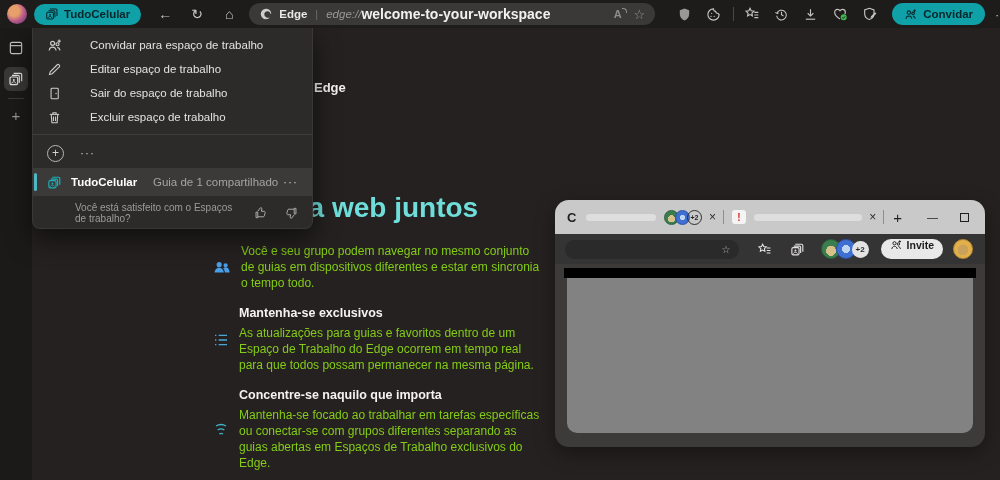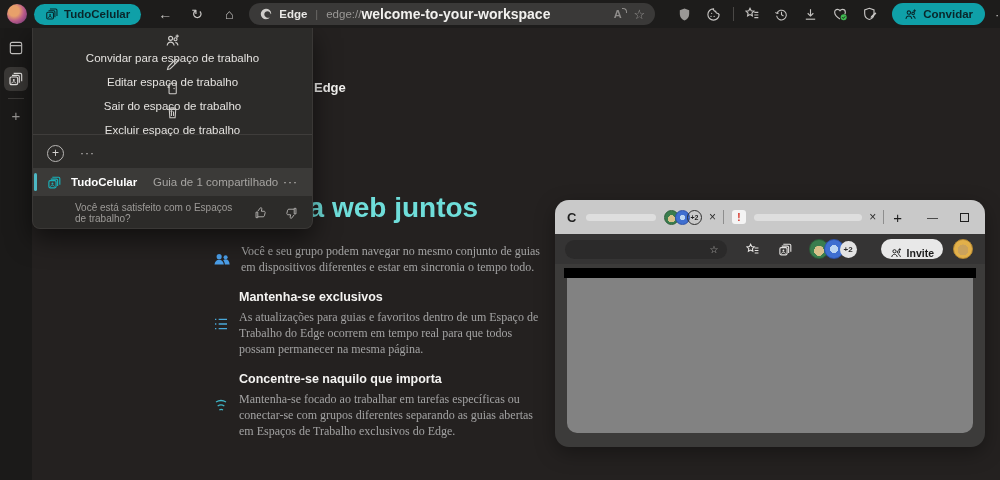--- a/index.html
+++ b/index.html
@@ -14,21 +14,21 @@
   .avatar { width:20px; height:20px; border-radius:50%; margin-left:7px; flex:none;
             background:radial-gradient(circle at 35% 35%, #e8a06a 0 28%, #b85a8a 55%, #5a2d6e 100%); }
   .ws-pill { height:21px; margin-left:7px; padding:0 11px; border-radius:11px; background:#0fa0a8;
              display:flex; align-items:center; gap:5px; color:#09262a; font-size:11.5px; font-weight:bold; flex:none; }
   .tb-btn { color:#c8c6c4; font-size:14px; width:24px; height:24px; display:flex; align-items:center;
             justify-content:center; flex:none; }
   .addr { height:22px; width:406px; margin-left:8px; background:#3a3938; border-radius:11px;
           display:flex; align-items:center; padding:0 10px; flex:none; }
   .addr .brand { color:#e9e8e6; font-size:11.5px; font-weight:bold; margin-left:6px; }
   .addr .sep { color:#6e6c6a; font-size:11px; margin:0 8px; }
-  .addr .scheme { color:#9a9896; font-size:11.5px; }
+  .addr .scheme { color:#9a9896; font-size:11.5px;font-style:italic; }
   .addr .path { color:#f2f1ef; font-size:14px; font-weight:bold; }
   .addr .sp { flex:1; }
   .readaloud { position:relative; color:#8f8d8b; font-size:11px; font-weight:bold; margin-right:12px; }
   .readaloud::after { content:""; position:absolute; right:-5px; top:0; width:4px; height:4px;
                       border:1px solid #8f8d8b; border-left:none; border-bottom:none; border-radius:0 4px 0 0; }
   .addr .star { color:#9a9896; font-size:13px; }
   .tb-ico { color:#c6c4c2; margin-left:14px; flex:none; }
   .tb-div { width:1px; height:14px; background:#4a4846; margin-left:12px; flex:none; }
   .invite-pill { height:22px; margin-left:14px; padding:0 12px; border-radius:11px; background:#0fa0a8;
                  display:flex; align-items:center; gap:6px; color:#09262a; font-size:11.5px; font-weight:bold; flex:none; }
@@ -41,21 +41,21 @@
             color:#c8c6c4; border-radius:6px; }
   .sb-tab { margin-top:8px; }
   .sb-ws { margin-top:7px; background:#3a3836; color:#e4e2e0; }
   .sb-sep { width:16px; height:1px; background:#3c3a38; margin-top:7px; }
   .sb-plus { margin-top:4px; color:#9a9896; font-size:15px; }
 
   
   .menu { position:absolute; left:32px; top:28px; width:281px; background:#2c2b29;
           border:1px solid #3a3836; border-top:none; border-radius:0 0 8px 8px; padding-top:5px;
           box-shadow:0 10px 26px rgba(0,0,0,.55); z-index:10; }
-  .m-item { height:24px; display:flex; align-items:center; padding:0 14px; gap:4px; color:#e4e2df; font-size:11.5px;flex-direction:column; }
+  .m-item { height:24px; display:flex; align-items:center; padding:0 14px; gap:28px; color:#e4e2df; font-size:11.5px; }
   .m-item .ico { color:#cfcdca; }
   .m-sep { height:1px; background:#3f3d3b; margin:5px 0; }
   .m-head { height:26px; display:flex; align-items:center; padding:0 14px; }
   .m-head .label { color:#f0efed; font-size:11.5px; font-weight:bold; flex:1; }
   .plus-circle { width:17px; height:17px; border:1px solid #b8b6b4; border-radius:50%; color:#d6d4d2;
                  font-size:12px; display:flex; align-items:center; justify-content:center; margin-right:16px; }
   .m-dots { color:#c6c4c2; font-size:12px; letter-spacing:1px; }
   .ws-row { position:relative; height:28px; margin:2px 0; background:#3b3a38; display:flex;
             align-items:center; padding:0 14px; }
   .ws-row .accent { position:absolute; left:1px; top:5px; width:3px; height:18px; border-radius:2px; background:#4db8c4; }
@@ -66,21 +66,21 @@
   .fb-row .q { color:#9d9b98; font-size:10px; flex:1;margin-left:28px; }
   .fb-row .ico { color:#b5b3b0; margin-left:16px; }
 
   
   .heading { position:absolute; left:314px; top:80px; color:#f2f1ef; font-size:13px; font-weight:bold; z-index:1; }
   .title { position:absolute; left:167px; top:192px; color:#6fdeda; font-size:28px; font-weight:bold; z-index:1; }
   .features { position:absolute; left:213px; top:243px; width:330px; z-index:1; }
   .feature { display:flex; gap:10px; margin-bottom:15px; }
   .f-ico { flex:none; margin-top:1px; }
   .f-title { color:#f4f3f1; font-size:12.5px; font-weight:bold; margin-bottom:5px; }
-  .f-body { color:#a3a3a3; font-size:12px; line-height:16px; width:302px;font-family:Liberation Serif, serif; }
+  .f-body { color:#84cc16; font-size:12px; line-height:16px; width:302px; }
 
   
   .mock { position:absolute; left:555px; top:200px; width:430px; height:247px; background:#3c3b3a;
           border-radius:14px; overflow:hidden; box-shadow:0 6px 20px rgba(0,0,0,.35); z-index:1; }
   .m-tabbar { height:34px; background:#c9c9c9; display:flex; align-items:center; padding:0 12px; }
   .mt-label { color:#1e1e1e; font-size:13px; font-weight:bold; }
   .mt-bar { height:7px; border-radius:4px; background:#dedede; }
   .b1 { width:72px; margin-left:10px; }
   .b2 { width:112px; margin-left:8px; }
   .av { border-radius:50%; flex:none; }
@@ -100,21 +100,21 @@
   .mt-min { color:#1e1e1e; font-size:11px; margin-left:25px; }
   .mt-max { width:9px; height:9px; border:1.3px solid #1e1e1e; margin-left:22px; margin-right:4px; flex:none; }
   .m-toolbar { height:30px; background:#353434; display:flex; align-items:center; padding:0 10px; }
   .m-addr { width:175px; height:19px; background:#2b2a2a; border-radius:10px; display:flex;
             align-items:center; justify-content:flex-end; padding:0 8px; color:#b8b6b4; font-size:10px; }
   .m-sp { flex:1; }
   .m-ico { color:#e4e2e0; margin-left:18px; flex:none; }
   .ov-badge2 { width:17px; height:17px; border-radius:50%; background:#e3e3e3; color:#2a2a2a; font-size:8px;
                font-weight:bold; display:flex; align-items:center; justify-content:center; margin-left:-4px; flex:none; }
   .m-invite { height:20px; background:#e8e8e8; border-radius:10px; padding:0 9px; display:flex;
-              align-items:flex-end; gap:5px; color:#1c1c1c; font-size:10.5px; font-weight:bold; margin-left:24px; flex:none; }
+              align-items:flex-start; gap:5px; color:#1c1c1c; font-size:10.5px; font-weight:bold; margin-left:12px; flex:none; }
   .m-black { height:10px; background:#000; margin:4px 9px 0; }
   .m-gray { height:155px; background:#828282; margin:0 12px; border-radius:0 0 10px 10px; }
 </style>
 </head>
 <body>
 
 <svg width="0" height="0" style="position:absolute">
   <defs>
     <g id="ws" fill="none" stroke="currentColor" stroke-width="1.8">
       <path d="M8.5 3.5h10a2 2 0 0 1 2 2v10"></path>

